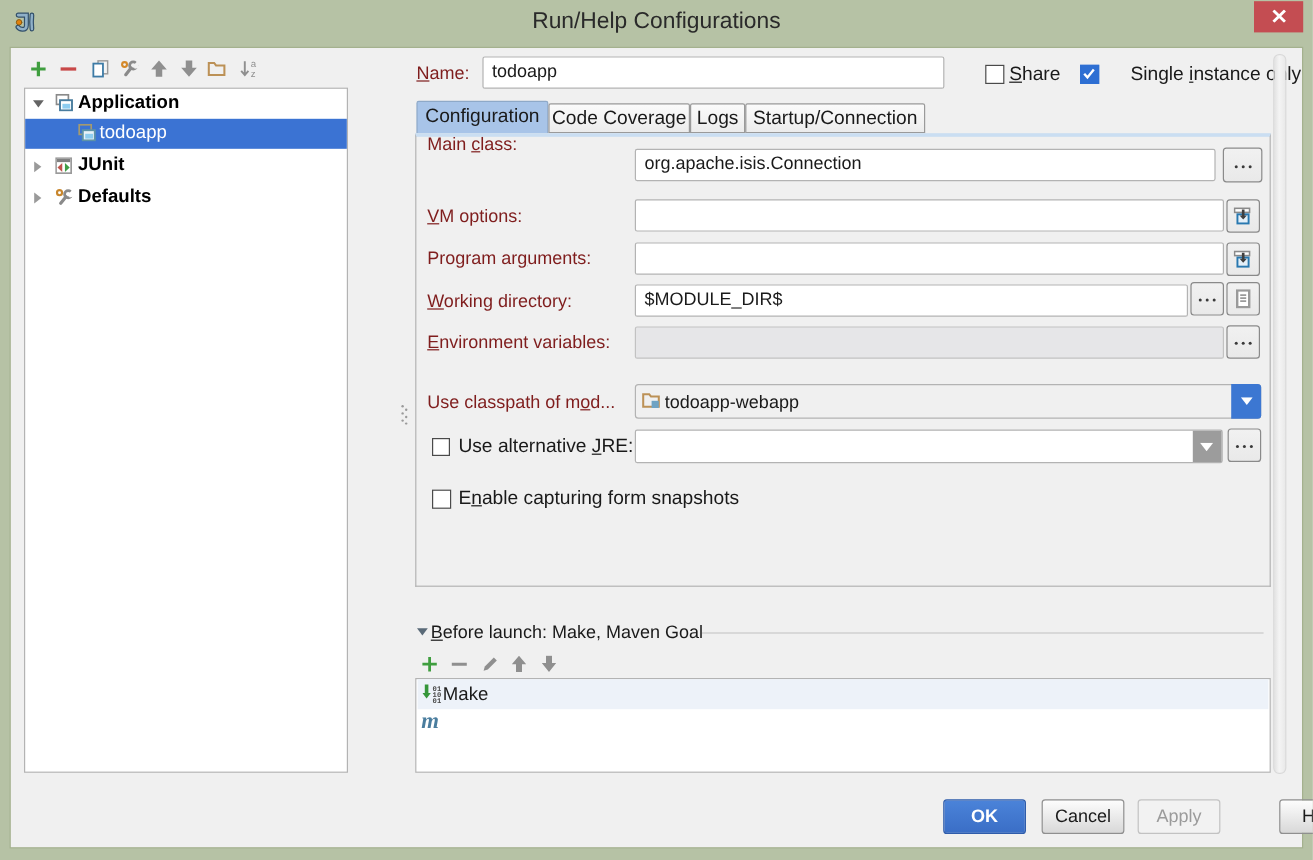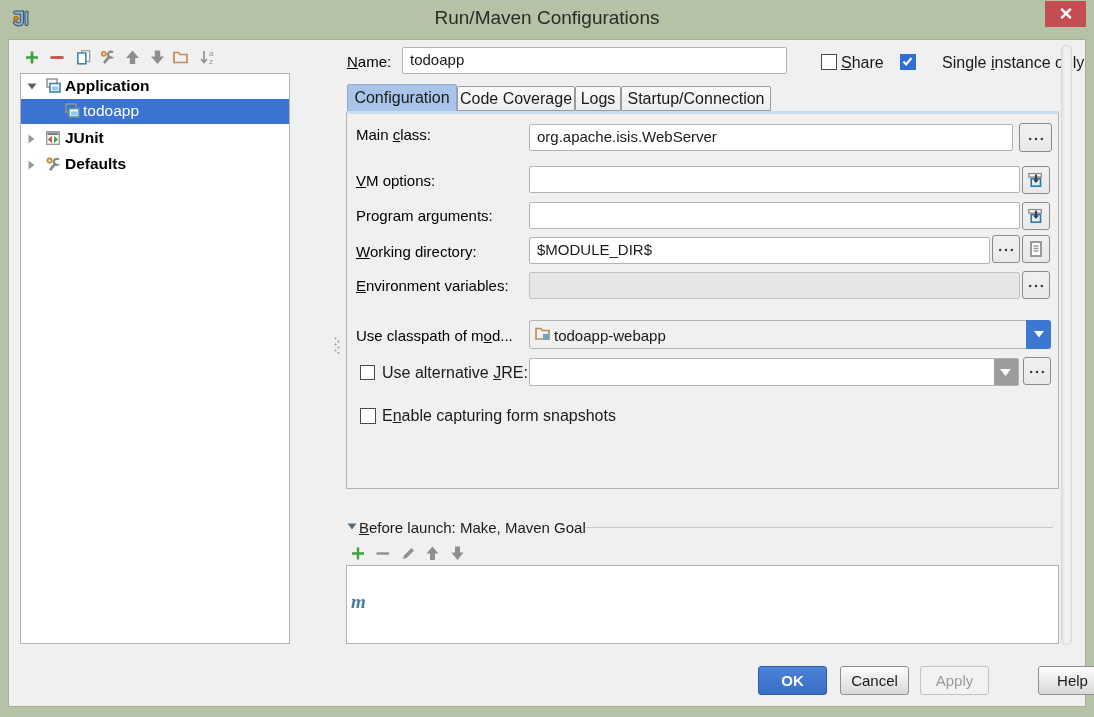--- a/index.html
+++ b/index.html
@@ -3,35 +3,35 @@
 html,body{margin:0;padding:0;}
 body{width:1094px;height:717px;position:relative;font-family:"Liberation Sans",sans-serif;background:#b6c2a5;overflow:hidden;}
 .abs{position:absolute;}
 #title{top:7px;left:0;width:1094px;text-align:center;font-size:19px;color:#2a2a2a;}
 #close{left:1045px;top:1px;width:41px;height:26px;background:#c44d52;}
 #dialog{left:9px;top:40px;width:1076px;height:666px;background:#f0f0f0;box-shadow:0 0 0 1px #a4b18e;}
 #tree{left:20px;top:73px;width:270px;height:571px;background:#fff;border:1px solid #b3b3b3;box-sizing:border-box;}
 .trow{position:absolute;left:0;width:100%;height:26px;}
 .trow .txt{position:absolute;top:3px;font-size:15.5px;font-weight:bold;color:#000;}
 #rowsel{top:25px;height:25px;background:#3b73d3;}
-label.f{position:absolute;left:356px;font-size:15px;color:#000000;white-space:nowrap;}
+label.f{position:absolute;left:356px;font-size:15px;color:#7f1d1d;white-space:nowrap;}
 .inp{position:absolute;background:#fff;border:1px solid #b3b3b3;border-radius:2px;box-sizing:border-box;font-size:15px;color:#1a1a1a;padding:3px 0 0 7px;white-space:nowrap;overflow:hidden;}
 .btn{position:absolute;background:linear-gradient(#f1f1f1,#e9e9e9);border:1px solid #8a8a8a;border-radius:3px;box-sizing:border-box;}
 .dots{position:absolute;left:50%;top:50%;width:16px;height:4px;margin:-1px 0 0 -8px;}
 .cb{position:absolute;width:16px;height:16px;background:#fff;border:1px solid #4a4a4a;box-sizing:border-box;}
 .cblab{position:absolute;font-size:16px;color:#1a1a1a;white-space:nowrap;}
 .tab{position:absolute;box-sizing:border-box;border:1px solid #9a9a9a;font-size:16px;color:#1a1a1a;text-align:center;}
 .tabun{top:86px;height:25px;background:linear-gradient(#fbfbfb,#ececec);padding-top:3px;}
 #pane{left:346px;top:111px;width:713px;height:378px;background:#f0f0f0;border:1px solid #b3b3b3;border-top:3px solid #cadef2;box-sizing:border-box;}
 .lrow{position:absolute;left:1px;right:1px;height:25px;font-size:15.5px;color:#1a1a1a;}
-#btnrow .b{position:absolute;top:666px;width:69px;height:29px;border-radius:3px;box-sizing:border-box;font-size:15px;text-align:center;padding-top:5px;}
+#btnrow .b{position:absolute;top:666px;width:69px;height:29px;border-radius:3px;box-sizing:border-box;font-size:15px;text-align:center;padding-top:5px;margin-left:28px;}
 </style></head>
 <body>
 
-<div class="abs" id="title">Run/Maven Configurations</div>
+<div class="abs" id="title">Run/Help Configurations</div>
 <svg class="abs" style="left:12px;top:8px" width="20" height="20" viewBox="0 0 20 20">
  <g fill="none" stroke-linecap="round">
   <path d="M3.2,4.6 H10 V13 Q10,16.6 6.6,16.4 Q4,16.2 3,14.6" stroke="#33506b" stroke-width="4.2"></path>
   <path d="M3.2,4.6 H10 V13 Q10,16.6 6.6,16.4 Q4,16.2 3,14.6" stroke="#8fb0c8" stroke-width="2.2"></path>
   <path d="M14.6,4.4 Q14,10 14.6,16.2" stroke="#33506b" stroke-width="4"></path>
   <path d="M14.6,4.4 Q14,10 14.6,16.2" stroke="#8fb0c8" stroke-width="2"></path>
   <circle cx="3.9" cy="10.6" r="2.3" fill="#e2820e" stroke="#8a5a10" stroke-width="0.8"></circle>
  </g>
 </svg>
 <div class="abs" id="close">
@@ -143,22 +143,22 @@
   </div>
 <div class="cblab" style="left:942px;top:54px">Single <u>i</u>nstance only</div>
 
 <div class="tab" style="left:347px;top:84px;width:110px;height:28px;background:#a8c4e8;border-color:#8ea9c8;padding-top:4px;border-radius:2px 2px 0 0;"><u style="text-decoration:none">C</u>onfiguration</div>
 <div class="tab tabun" style="left:457px;width:118px;border-radius:2px 2px 0 0;">Code Coverage</div>
 <div class="tab tabun" style="left:575px;width:46px;border-radius:2px 2px 0 0;">Logs</div>
 <div class="tab tabun" style="left:621px;width:150px;border-radius:2px 2px 0 0;">Startup/Connection</div>
 
 <div class="abs" id="pane"></div>
 
-<label class="f" style="top:126px">Main <u>c</u>lass:</label>
-<div class="inp" style="left:529px;top:124px;width:484px;height:27px">org.apache.isis.WebServer</div>
+<label class="f" style="top:112px">Main <u>c</u>lass:</label>
+<div class="inp" style="left:529px;top:124px;width:484px;height:27px">org.apache.isis.Connection</div>
 <div class="btn" style="left:1019px;top:123px;width:33px;height:29px">
     <svg class="dots" width="16" height="4" viewBox="0 0 16 4">
       <g fill="#3a3a3a">
         <circle cx="2.2" cy="2" r="1.25"></circle>
         <circle cx="8" cy="2" r="1.25"></circle>
         <circle cx="13.8" cy="2" r="1.25"></circle>
       </g>
     </svg>
   </div>
 
@@ -260,20 +260,32 @@
       <polygon points="2,13 3,9.5 10.5,2 13,4.5 5.5,12 2,13" fill="#8f8f8f"></polygon>
     </g>
  <g transform="translate(75,0)">
       <polygon points="6.5,0.5 12.5,7.5 9,7.5 9,14 4,14 4,7.5 0.5,7.5" fill="#8f8f8f"></polygon>
     </g>
  <g transform="translate(100,0)">
       <polygon points="6.5,14 12.5,6.5 9,6.5 9,0.5 4,0.5 4,6.5 0.5,6.5" fill="#8f8f8f"></polygon>
     </g>
 </svg>
 <div class="abs" style="left:346px;top:565px;width:713px;height:79px;background:#fff;border:1px solid #b3b3b3;box-sizing:border-box">
+ <div class="lrow" style="top:0;background:#edf2f9">
+  <svg style="position:absolute;left:4px;top:3px" width="17" height="17" viewBox="0 0 17 17">
+   <path d="M3.5,1.5 V10" stroke="#35963a" stroke-width="3" fill="none"></path>
+   <polygon points="0,8.5 3.5,13 7,8.5" fill="#35963a"></polygon>
+   <g fill="#4a4a4a" font-size="6" font-weight="bold" font-family="Liberation Mono,monospace">
+    <text x="8.5" y="7">01</text>
+          <text x="8.5" y="12">10</text>
+          <text x="8.5" y="17">01</text>
+   </g>
+  </svg>
+  <span style="position:absolute;left:21px;top:4px">Make</span>
+ </div>
  <div class="lrow" style="top:25px">
   <div style="position:absolute;left:3px;top:0px;font:italic bold 19px 'Liberation Serif',serif;color:#4a7d9e">m</div>
  </div>
 </div>
 
 <div class="abs" style="left:1061px;top:45px;width:11px;height:600px;background:linear-gradient(90deg,#e2e2e2,#f4f4f4 45%,#e9e9e9);border:1px solid #d9d9d9;border-radius:5px;box-sizing:border-box"></div>
 
 <div id="btnrow">
  <div class="b abs" style="left:758px;background:linear-gradient(#4b83d9,#3a6ec6);border:1px solid #2e5cab;color:#fff;font-weight:bold">OK</div>
  <div class="b abs" style="left:840px;background:linear-gradient(#fdfdfd,#d8d8d8);border:1px solid #8f8f8f;color:#1a1a1a">Cancel</div>

